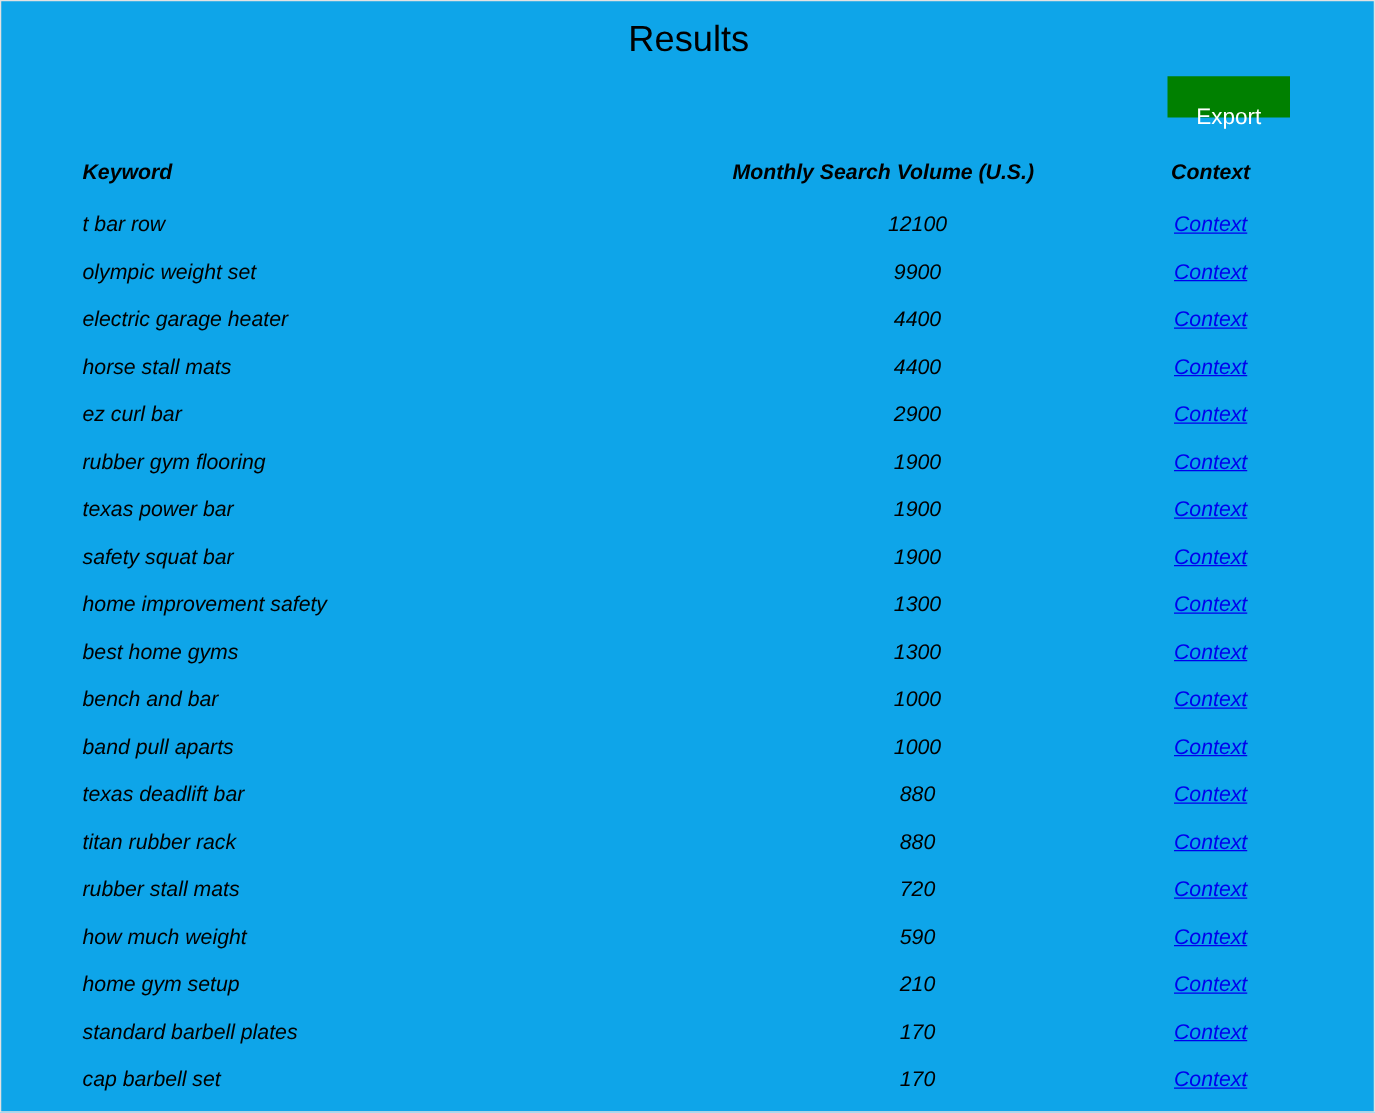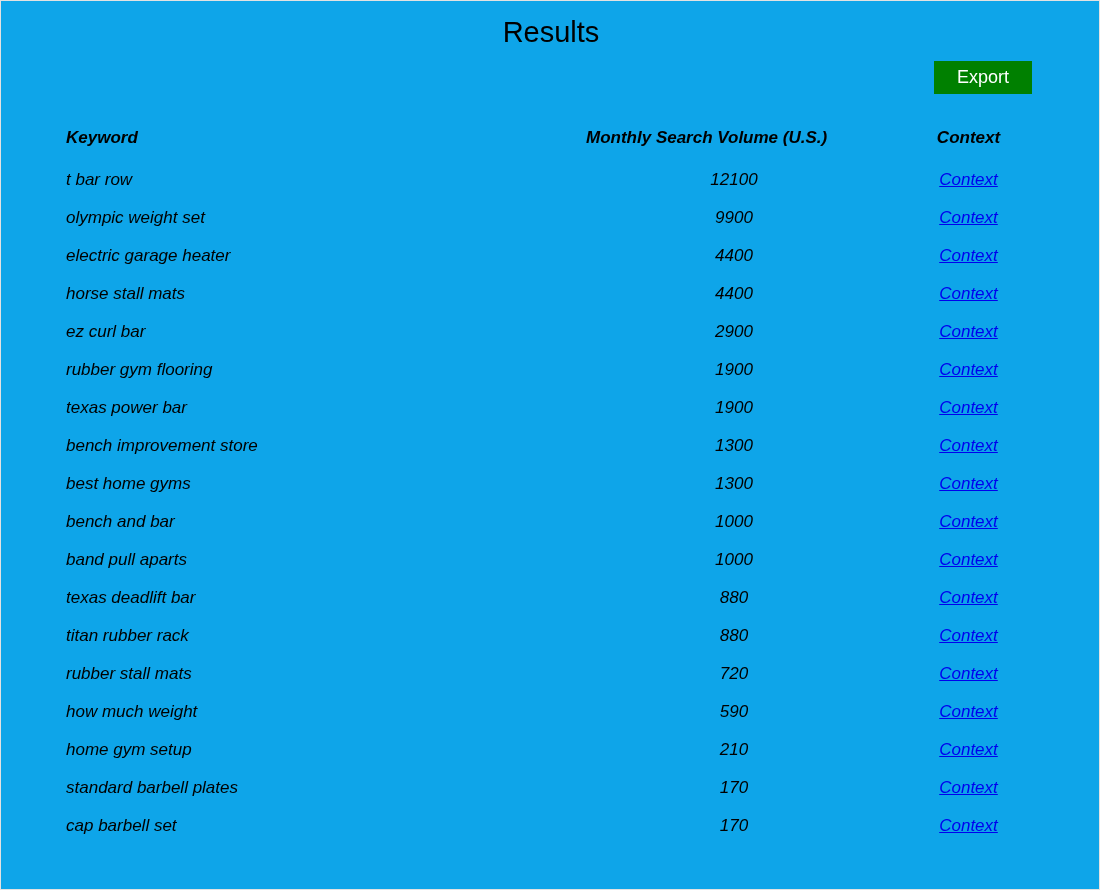--- a/index.html
+++ b/index.html
@@ -48,21 +48,21 @@
     background: #008000;
     color: #ffffff;
     border: 0;
     border-radius: 0;
     font-family: "Liberation Sans", sans-serif;
     font-size: 18px;
     font-weight: 400;
     line-height: 33px;
     text-align: center;
     cursor: pointer;
-    padding: 0;
+    padding: 16px;
   }
   .results-table {
     position: absolute;
     top: 120px;
     left: 65px;
     width: 965px;
     border-collapse: collapse;
     table-layout: fixed;
   }
   .results-table th,
@@ -150,21 +150,26 @@
           <td class="col-keyword">rubber gym flooring</td>
           <td class="col-volume">1900</td>
           <td class="col-context"><a class="context-link" href="#">Context</a></td>
         </tr>
         <tr>
           <td class="col-keyword">texas power bar</td>
           <td class="col-volume">1900</td>
           <td class="col-context"><a class="context-link" href="#">Context</a></td>
         </tr>
         <tr>
-          <td class="col-keyword">bench improvement store</td>
+          <td class="col-keyword">safety squat bar</td>
+          <td class="col-volume">1900</td>
+          <td class="col-context"><a class="context-link" href="#">Context</a></td>
+        </tr>
+        <tr>
+          <td class="col-keyword">home improvement safety</td>
           <td class="col-volume">1300</td>
           <td class="col-context"><a class="context-link" href="#">Context</a></td>
         </tr>
         <tr>
           <td class="col-keyword">best home gyms</td>
           <td class="col-volume">1300</td>
           <td class="col-context"><a class="context-link" href="#">Context</a></td>
         </tr>
         <tr>
           <td class="col-keyword">bench and bar</td>

